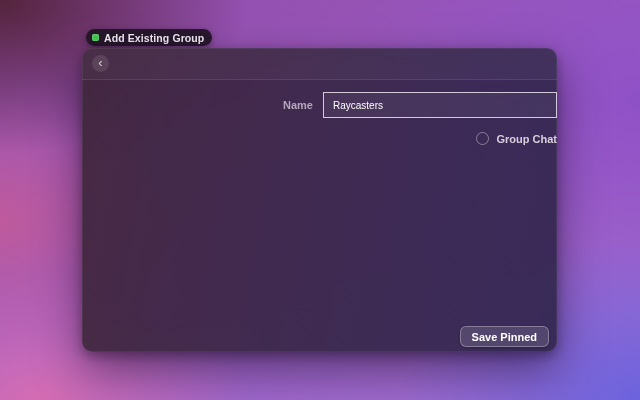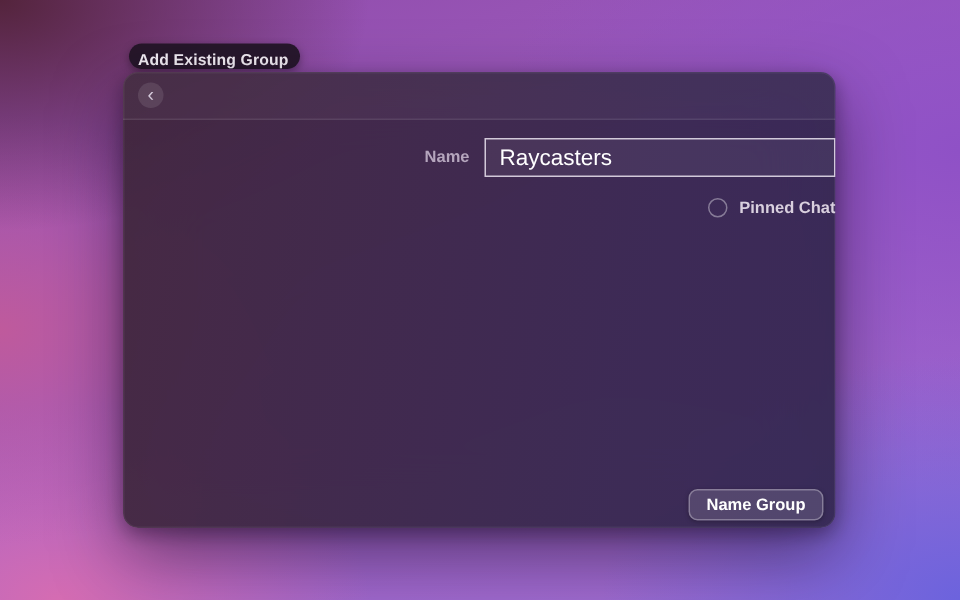--- a/index.html
+++ b/index.html
@@ -17,21 +17,20 @@
       linear-gradient(160deg, #8f4aa8 0%, #a262c8 55%, #9d6ed2 100%);
   }
 
   
   .tag {
     position: absolute; left: 86px; top: 29px; height: 17px;
     display: flex; align-items: center; gap: 5px;
     background: rgba(32,20,36,0.92);
     border-radius: 9px; padding: 0 8px 0 6px;
     box-shadow: 0 2px 6px rgba(0,0,0,0.35);
-    flex-direction: column;
   }
   .tag-dot { width: 7px; height: 7px; border-radius: 2px;
     box-shadow: inset 0 0 2px rgba(255,255,255,0.5); }
   .tag-label { color: #f3eef5; font-size: 10.5px; font-weight: 700; letter-spacing: .1px; white-space: nowrap; }
 
   
   .window {
     position: absolute; left: 82px; top: 48px; width: 475px; height: 304px;
     border-radius: 10px; overflow: hidden;
     background: linear-gradient(100deg, rgba(62,38,58,0.93) 0%, rgba(53,39,75,0.93) 70%, rgba(50,39,78,0.93) 100%);
@@ -55,21 +54,21 @@
 
   .content { padding-top: 12px; }
   .row { display: flex; align-items: center; margin-bottom: 10px; justify-content: flex-end; }
   .row-label {
     width: 111px; text-align: right; margin-right: 10px;
     color: #b5a6bd; font-size: 11px; font-weight: 600; white-space: nowrap;
   }
   .field {
     width: 234px; height: 23px; border-radius: 0;
     background: rgba(255,255,255,0.05);
-    color: #ffffff; font-size: 15px; padding: 12px 9px; outline: none;
+    color: #ffffff; font-size: 10px; padding: 12px 9px; outline: none;
     font-family: "Liberation Sans", "DejaVu Sans", sans-serif;
   }
   .field-focused { border: 1px solid rgba(235,228,240,0.85); }
   .field-normal  { border: 1px solid rgba(255,255,255,0.22); }
   .field::placeholder { color: #9d8cab; opacity: 1; }
 
   .check-row { margin-top: 14px; }
   .check-spacer { width: 121px; }
   .checkbox {
     width: 13px; height: 13px; border-radius: 50%;
@@ -108,22 +107,22 @@
 
     <div class="row">
       <label class="row-label">Name</label>
       <input class="field field-focused" type="text" value="Raycasters" style="">
     </div>
 
 
     <div class="row check-row">
       <span class="check-spacer"></span>
       <span class="checkbox"></span>
-      <span class="check-label">Pinned Chat</span>
+      <span class="check-label">Group Chat</span>
     </div>
 
   </div>
 
   <div class="save-btn">
-    <span>Name Group</span>
+    <span>Save Pinned</span>
   </div>
 
 </div>
 
 </body></html>

